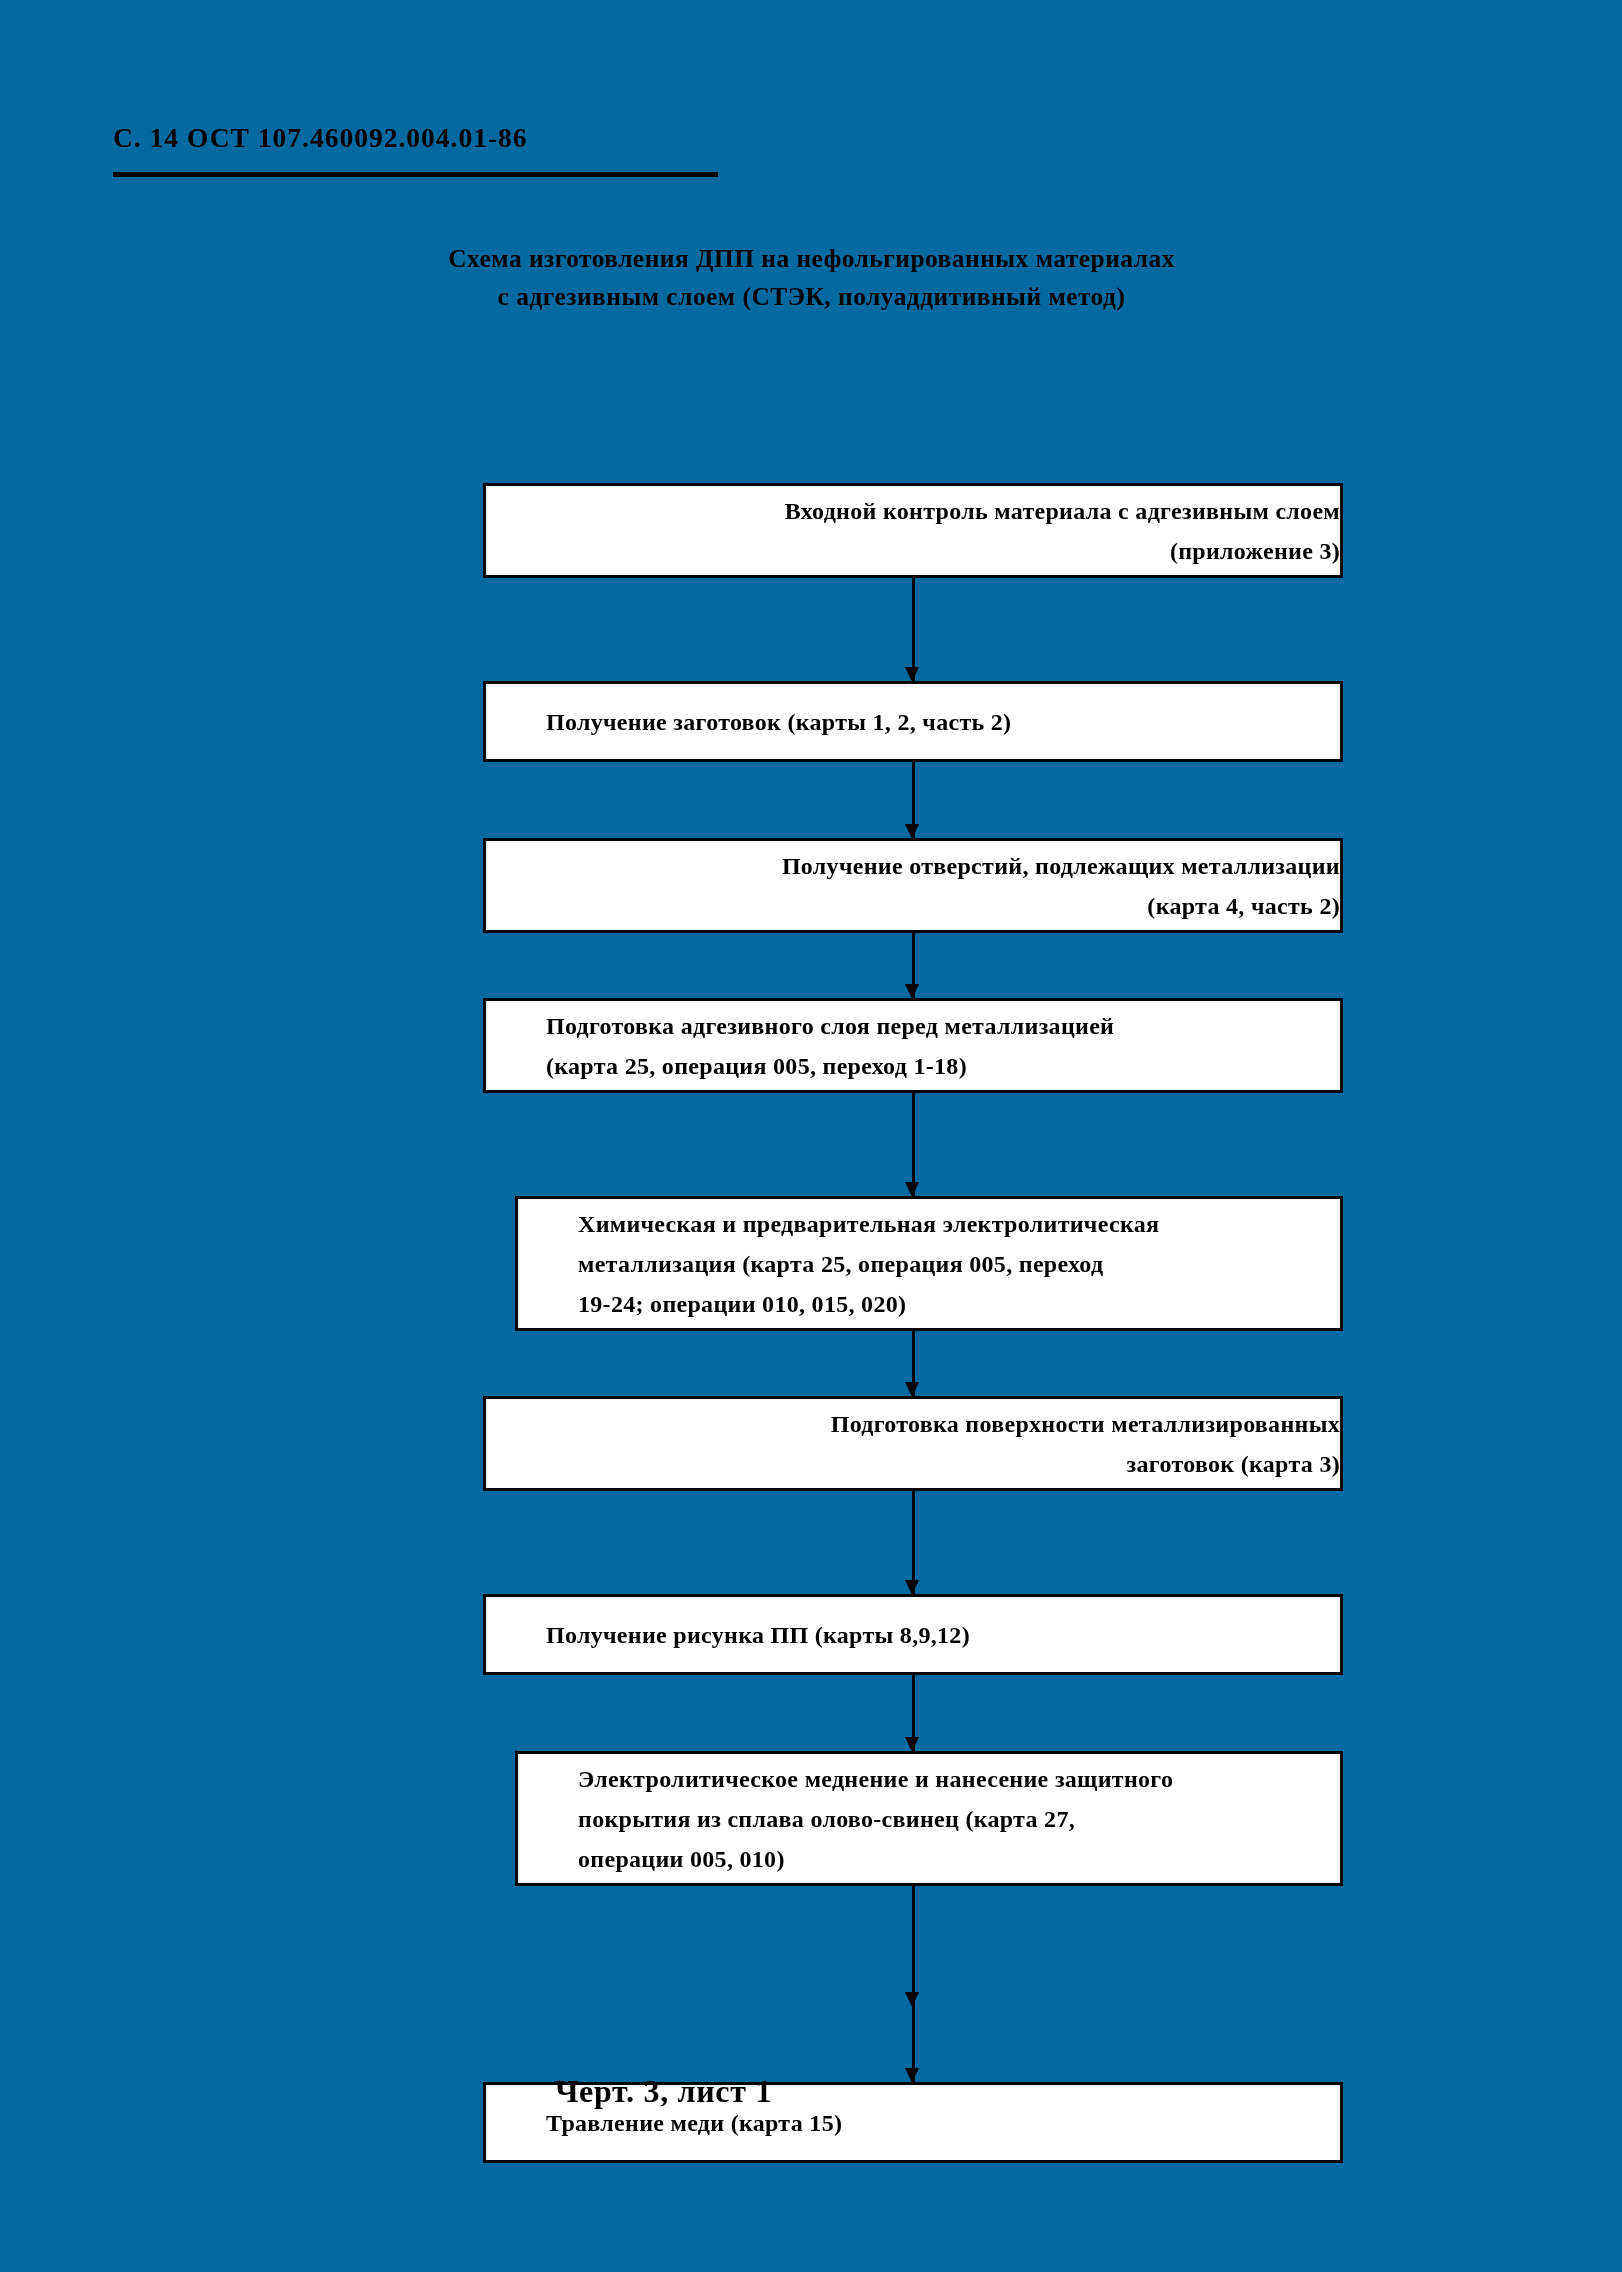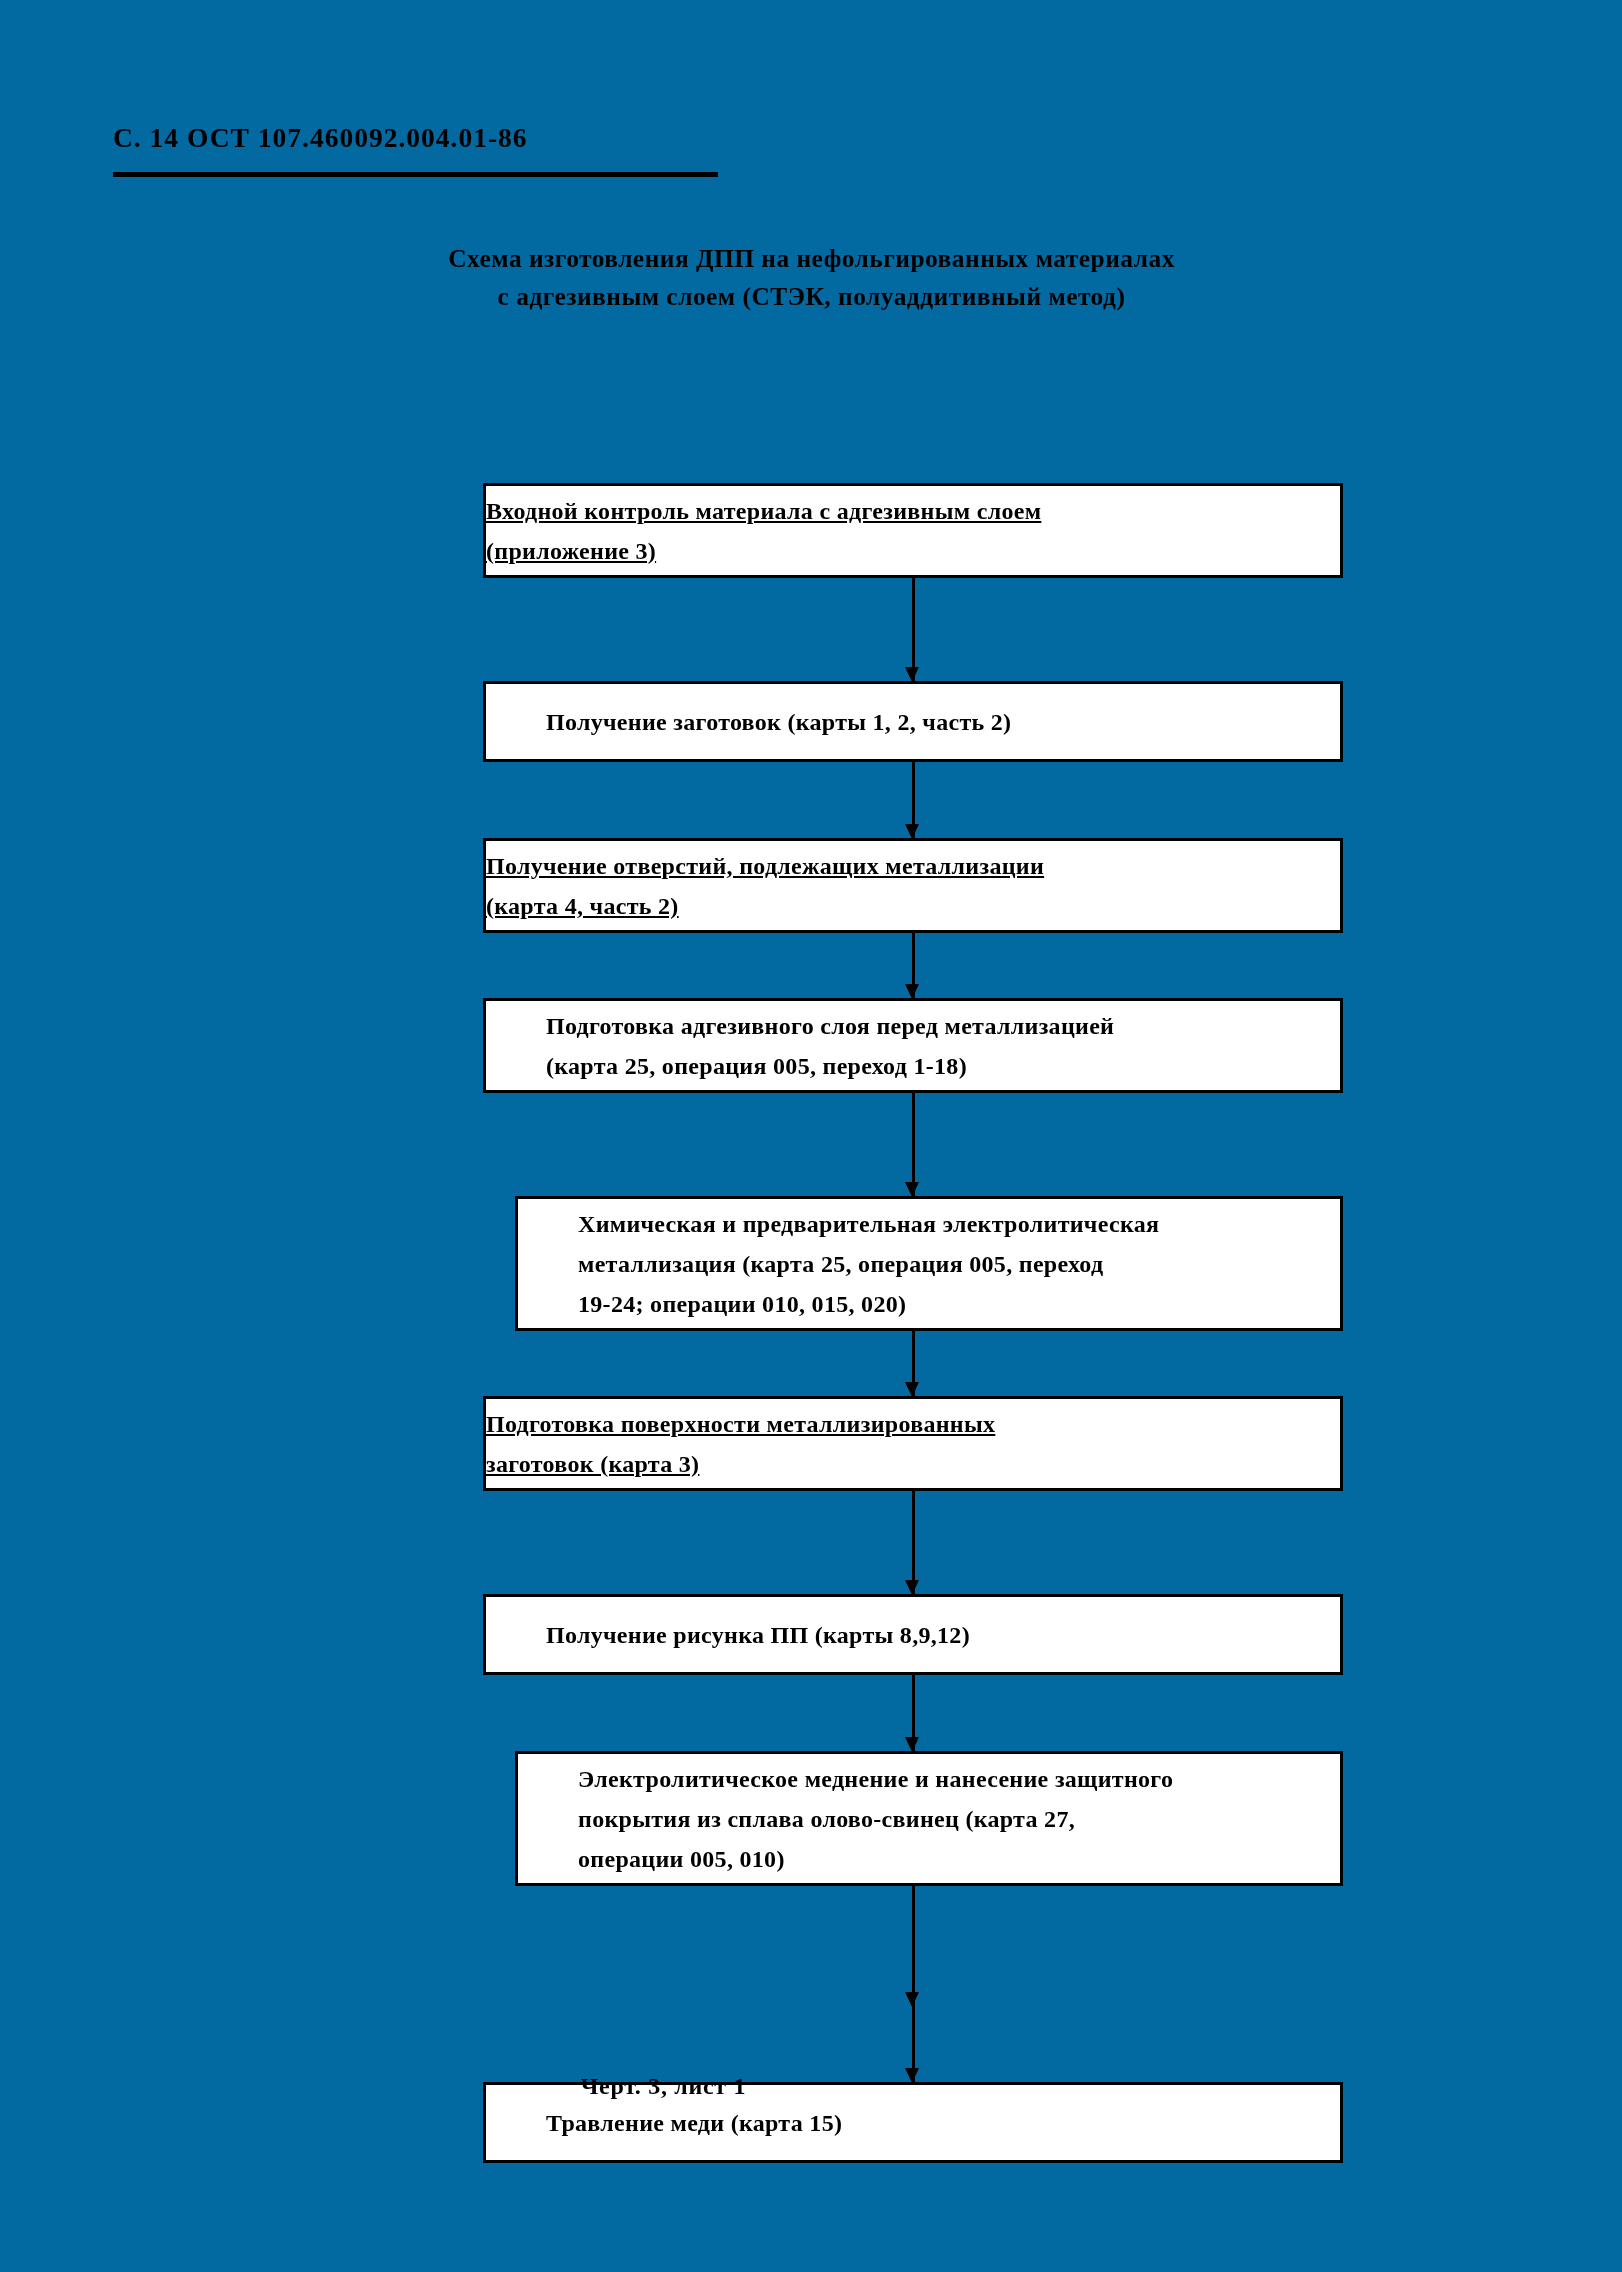--- a/index.html
+++ b/index.html
@@ -65,21 +65,21 @@
     background: #ffffff;
     display: flex;
     flex-direction: column;
     justify-content: center;
     font-size: 24px;
     font-weight: 700;
     line-height: 40px;
     letter-spacing: 0.3px;
   }
   .node .nline { display: block; white-space: nowrap; }
-  .node.center { align-items: flex-start; text-align: center; text-decoration: underline; }
+  .node.center { align-items: flex-end; text-align: center; }
   .node.left   { align-items: flex-start; text-align: left; padding-left: 60px; }
 
   .h2 { height: 95px; }
   .h3 { height: 135px; margin-left: 32px; }
   .h4 { height: 81px; }
 
   
   .conn {
     position: relative;
     width: 860px;
@@ -110,21 +110,21 @@
   .g150 { height: 103px; }
   .g175 { height: 120px; }
 
   
   .figure-caption {
     position: absolute;
     left: 0;
     top: 2073px;
     width: 1327px;
     text-align: center;
-    font-size: 24px;
+    font-size: 32px;
     font-weight: 700;
     letter-spacing: 0.7px;
   }
 </style>
 </head>
 <body>
 
 <div class="page">
 
   <div class="page-header">С. 14 ОСТ 107.460092.004.01-86</div>

